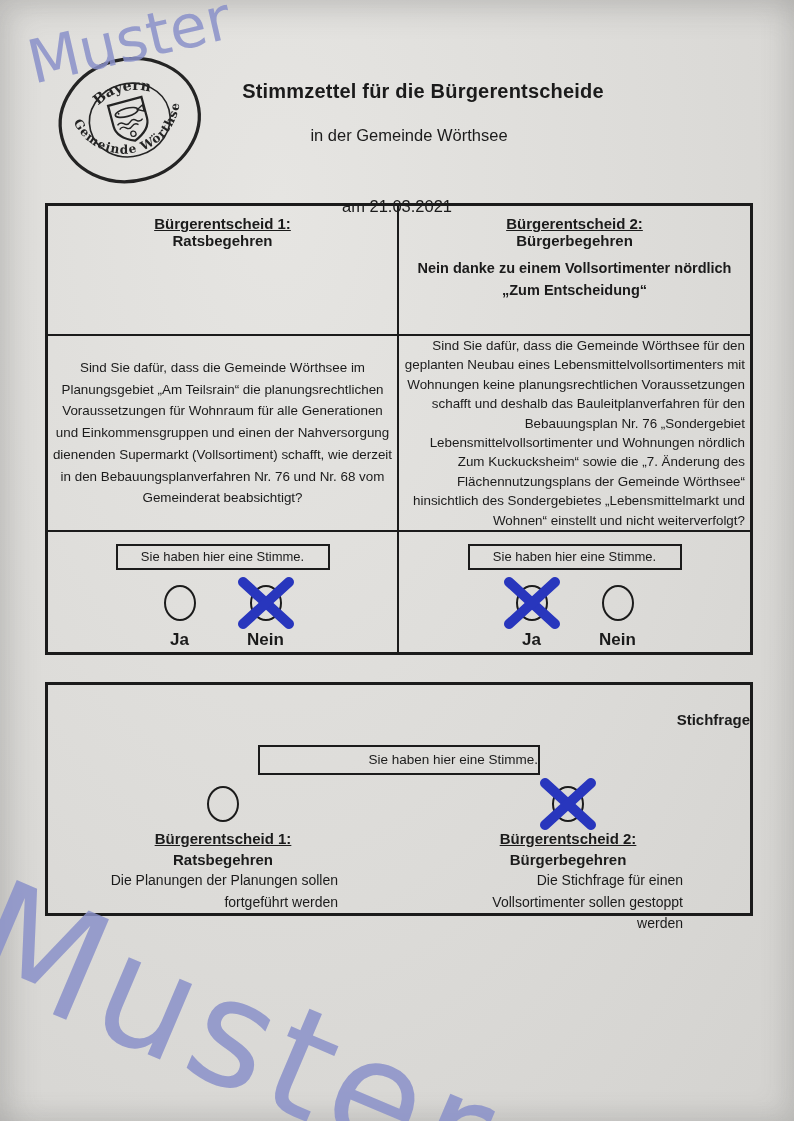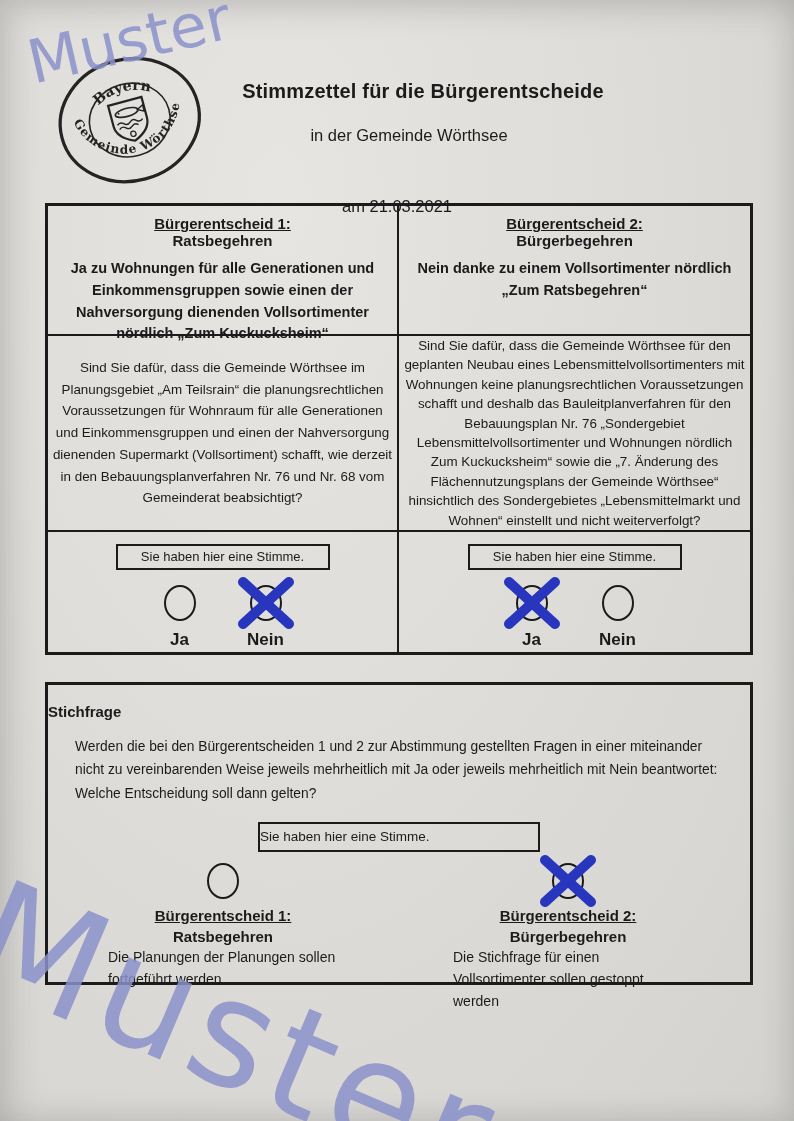--- a/index.html
+++ b/index.html
@@ -44,35 +44,35 @@
   .cell.last-col { border-right:none; }
   .cell.last-row { border-bottom:none; }
 
   .cell-head { padding-top:9px; }
   .cell-heading { font-size:15px; font-weight:bold; text-decoration:underline; }
   .cell-subheading { font-size:15px; font-weight:bold; margin-bottom:9px; }
   .cell-claim { font-size:14.5px; font-weight:bold; line-height:1.5; padding:0 16px; }
 
   .cell-question { display:flex; align-items:center; justify-content:center; }
   .q-left  { font-size:13.4px; line-height:1.62; padding:0 4px; }
-  .q-right { font-size:13.4px; line-height:1.45; padding:0 5px; }
+  .q-right { font-size:13.4px; line-height:1.45; padding:0 5px;text-align:right; }
 
   .cell-vote { display:flex; flex-direction:column; align-items:center; padding-top:12px; }
   .vote-note { border:2px solid #1b1b1b; width:214px; padding:3px 0 4px; font-size:13px; }
   .vote-options { display:flex; margin-top:13px; }
   .vote-option { width:86px; display:flex; flex-direction:column; align-items:center; }
   .mark-wrap { position:relative; width:40px; height:40px; display:flex; align-items:center; justify-content:center; }
   .circle { width:32px; height:36px; border:2px solid #1b1b1b; border-radius:50%; }
   .xmark { position:absolute; left:50%; top:50%; width:60px; height:54px; transform:translate(-50%,-50%); z-index:3; }
   .vote-label { font-size:17px; font-weight:bold; margin-top:7px; }
 
   
   .runoff {
-    position:absolute; left:45px; top:682px; width:708px; height:303px;
-    border:3px solid #1b1b1b; text-align:left; padding-top:18px;
+    position:absolute; left:45px; top:682px; width:708px; height:234px;
+    border:3px solid #1b1b1b; text-align:right; padding-top:26px;
   }
   .runoff-heading { font-size:15px; font-weight:bold; }
   .runoff-question { width:648px; margin:15px auto 0; font-size:13.8px; line-height:1.7; }
   .runoff-note { width:282px; margin:17px auto 0; border:2px solid #1b1b1b; padding:5px 0 6px; font-size:13.5px; }
   .runoff-options { display:flex; justify-content:space-between; padding:0 42px 0 35px; margin-top:9px; }
   .runoff-option { width:280px; display:flex; flex-direction:column; align-items:center; }
   .runoff-option .mark-wrap { margin-bottom:6px; }
   .ro-heading { font-size:15px; font-weight:bold; text-decoration:underline; }
   .ro-subheading { font-size:15px; font-weight:bold; margin:4px 0 2px; }
   .ro-desc { font-size:14px; line-height:1.55; width:230px; }
@@ -109,27 +109,26 @@
 
   <h1 class="title">Stimmzettel für die Bürgerentscheide</h1>
   <div class="subtitle1">in der Gemeinde Wörthsee</div>
   <div class="subtitle2">am 21.03.2021</div>
 
   <div class="main-table">
 
     <div class="cell cell-head">
       <div class="cell-heading">Bürgerentscheid 1:</div>
       <div class="cell-subheading">Ratsbegehren</div>
-      <div class="cell-claim">Ja zu Wohnungen für alle Generationen und Einkommensgruppen sowie einen der Nahversorgung dienenden Vollsortimenter nördlich „Zum Kuckucksheim“</div>
     </div>
 
     <div class="cell cell-head last-col">
       <div class="cell-heading">Bürgerentscheid 2:</div>
       <div class="cell-subheading">Bürgerbegehren</div>
-      <div class="cell-claim">Nein danke zu einem Vollsortimenter nördlich „Zum Ratsbegehren“</div>
+      <div class="cell-claim">Nein danke zu einem Vollsortimenter nördlich „Zum Entscheidung“</div>
     </div>
 
     <div class="cell cell-question">
       <div class="q-left">Sind Sie dafür, dass die Gemeinde Wörthsee im Planungsgebiet „Am Teilsrain“ die planungsrechtlichen Voraussetzungen für Wohnraum für alle Generationen und Einkommensgruppen und einen der Nahversorgung dienenden Supermarkt (Vollsortiment) schafft, wie derzeit in den Bebauungsplanverfahren Nr. 76 und Nr. 68 vom Gemeinderat beabsichtigt?</div>
     </div>
 
     <div class="cell cell-question last-col">
       <div class="q-right">Sind Sie dafür, dass die Gemeinde Wörthsee für den geplanten Neubau eines Lebensmittelvollsortimenters mit Wohnungen keine planungsrechtlichen Voraussetzungen schafft und deshalb das Bauleitplanverfahren für den Bebauungsplan Nr. 76 „Sondergebiet Lebensmittelvollsortimenter und Wohnungen nördlich Zum Kuckucksheim“ sowie die „7. Änderung des Flächennutzungsplans der Gemeinde Wörthsee“ hinsichtlich des Sondergebietes „Lebensmittelmarkt und Wohnen“ einstellt und nicht weiterverfolgt?</div>
     </div>
 
@@ -175,21 +174,20 @@
 
           </div>
           <div class="vote-label">Nein</div>
         </div>
       </div>
     </div>
   </div>
 
   <div class="runoff">
     <div class="runoff-heading">Stichfrage</div>
-    <div class="runoff-question">Werden die bei den Bürgerentscheiden 1 und 2 zur Abstimmung gestellten Fragen in einer miteinander nicht zu vereinbarenden Weise jeweils mehrheitlich mit Ja oder jeweils mehrheitlich mit Nein beantwortet: Welche Entscheidung soll dann gelten?</div>
     <div class="runoff-note">Sie haben hier eine Stimme.</div>
     <div class="runoff-options">
       <div class="runoff-option">
         <div class="mark-wrap">
           <div class="circle"></div>
 
         </div>
         <div class="ro-heading">Bürgerentscheid 1:</div>
         <div class="ro-subheading">Ratsbegehren</div>
         <div class="ro-desc">Die Planungen der Planungen sollen fortgeführt werden</div>

